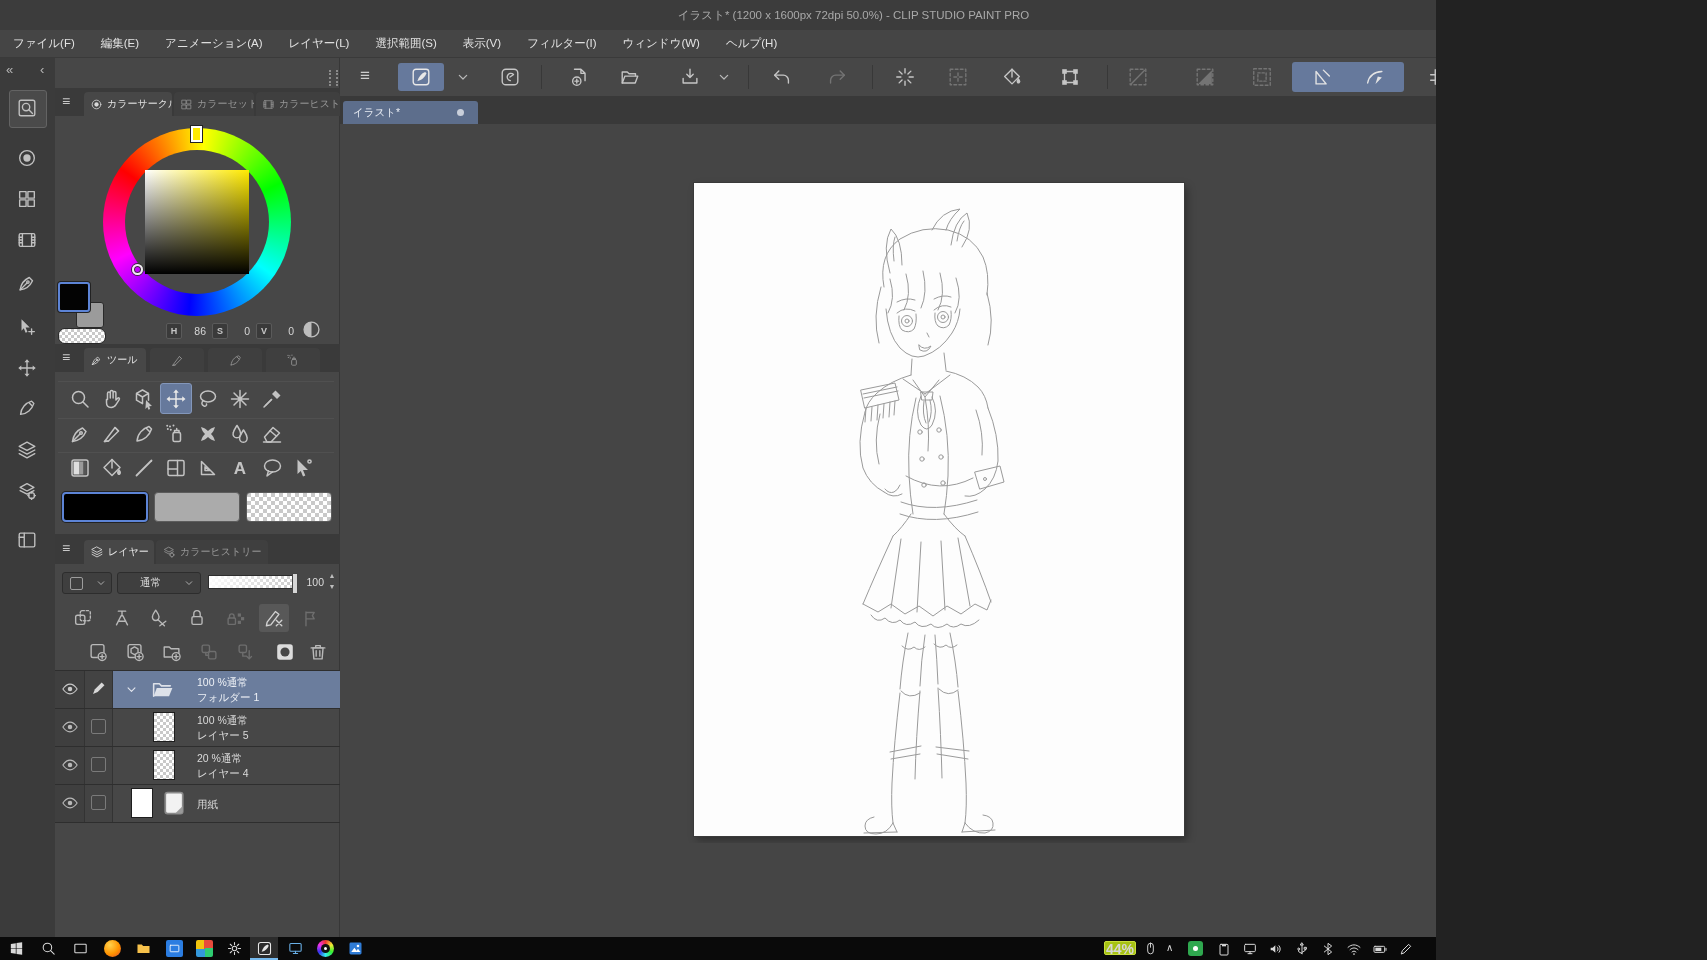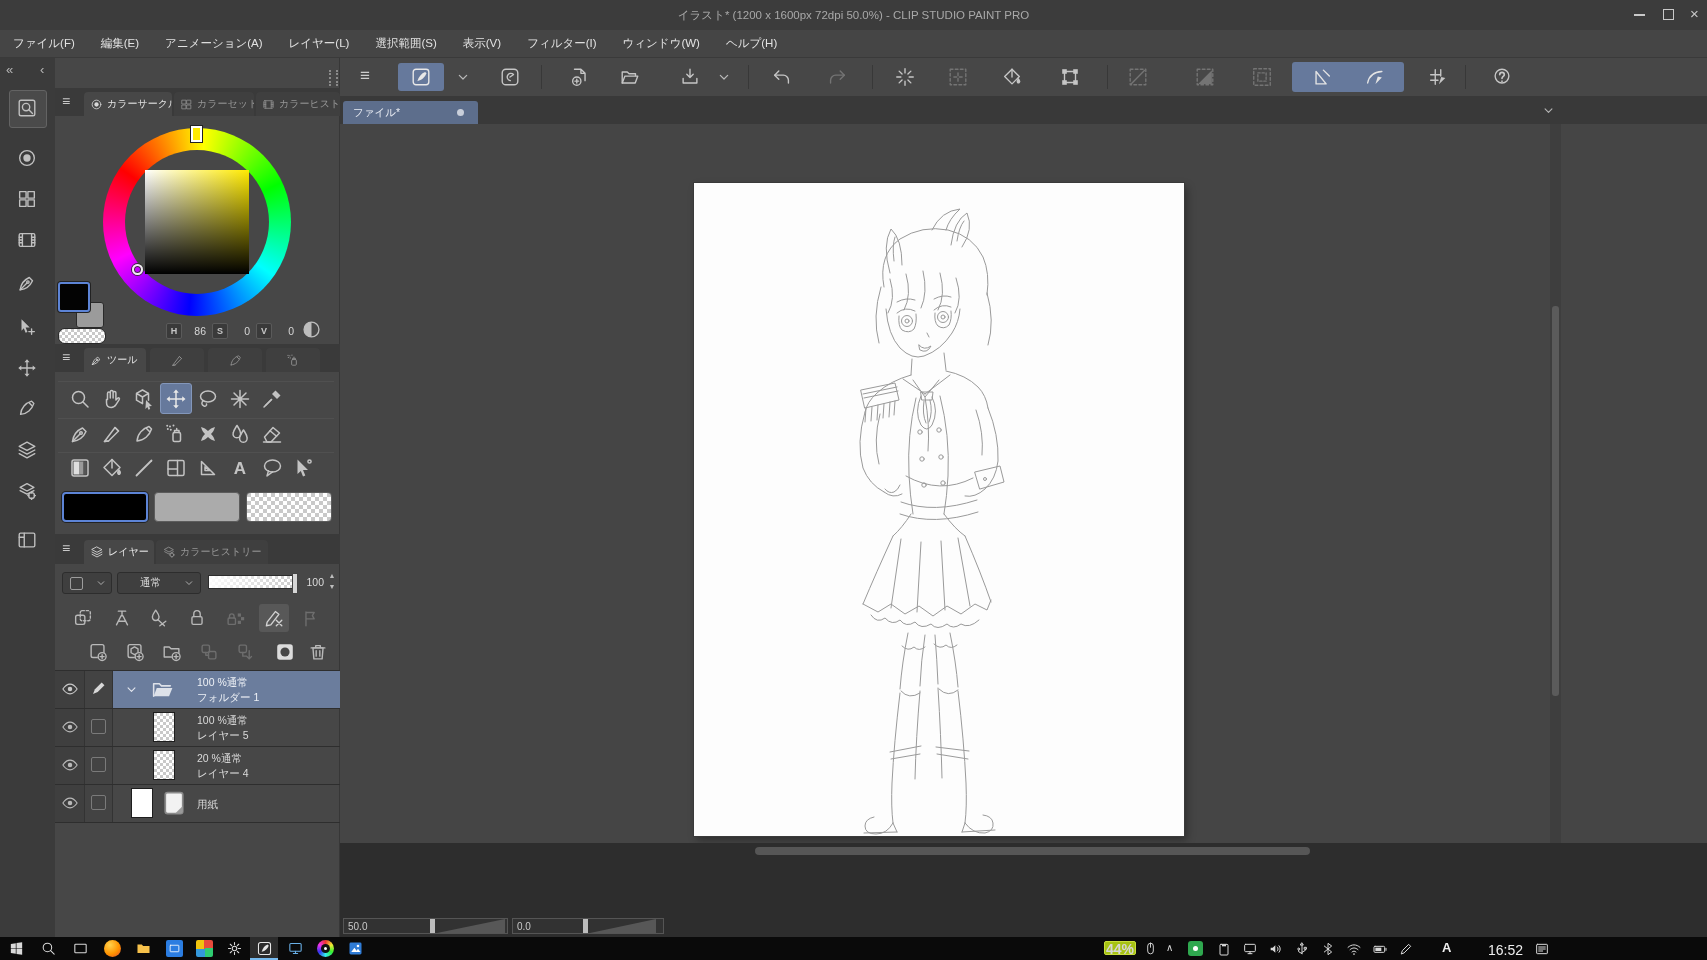--- a/index.html
+++ b/index.html
@@ -1,17 +1,17 @@
 <!DOCTYPE html>
 <html><head>
 <meta charset="utf-8">
 <style>
   html,body{margin:0;padding:0;background:#222;}
   body{font-family:"Liberation Sans","DejaVu Sans",sans-serif;}
-  #root{position:relative;width:1707px;height:960px;background:#454545;overflow:hidden;
+  #root{position:relative;width:1436px;height:960px;background:#454545;overflow:hidden;
         font-family:"Liberation Sans","DejaVu Sans",sans-serif;color:#d6d6d6;}
   .a{position:absolute;}
   .r{display:flex;align-items:center;}
   .ic svg{width:100%;height:100%;display:block;}
   .ic{line-height:0;}
   .vd{width:1px;background:#383838;}
   .panelhdr{background:#3a3a3a;}
   .tab{display:flex;align-items:center;gap:4px;border-radius:4px 4px 0 0;font-size:10px;
        padding:0 6px;height:24px;box-sizing:border-box;overflow:hidden;white-space:nowrap;}
   .tab.on{background:#474747;color:#e6e6e6;}
@@ -734,21 +734,21 @@
     <span class="a ic" style="left:1151px;top:8px;width:22px;height:22px;color:#c6c6c6;">
         <svg viewBox="0 0 24 24" fill="none" stroke="currentColor" stroke-width="1.5" stroke-linecap="round" stroke-linejoin="round">
           <circle cx="12" cy="11" r="7.5"></circle>
           <path d="M9.5 9.5c0-3.5 5-3.5 5 0 0 1.8-2.5 2-2.5 4M12 16.5v.5" stroke-width="1.8"></path>
         </svg>
       </span>
   </div>
 
   <div class="a" style="left:340px;top:96px;width:1367px;height:28px;background:#393939;">
     <div class="a r" style="left:3px;top:5px;width:135px;height:23px;background:#5d6e8c;border-radius:3px 3px 0 0;">
-      <span style="font-size:10.5px;color:#e9edf4;margin-left:10px;">ファイル*</span>
+      <span style="font-size:10.5px;color:#e9edf4;margin-left:10px;">イラスト*</span>
       <span style="width:7px;height:7px;border-radius:50%;background:#c9cfda;margin-left:auto;margin-right:14px;"></span>
     </div>
     <span class="a ic" style="left:1201px;top:7px;width:15px;height:15px;color:#b5b5b5;">
         <svg viewBox="0 0 24 24" fill="none" stroke="currentColor" stroke-width="1.5" stroke-linecap="round" stroke-linejoin="round">
           <path d="M6.5 9.5l5.5 5.5 5.5-5.5" stroke-width="1.8"></path>
         </svg>
       </span>
   </div>
 
   <div class="a" style="left:340px;top:124px;width:1367px;height:719px;background:#454545;overflow:hidden;">
@@ -849,34 +849,20 @@
           <path d="M268 649 L301 647 M271 640 L268 649"></path>
         </g>
       </svg>
     </div>
 
     <div class="a" style="left:1210px;top:0;width:11px;height:719px;background:#3e3e3e;">
       <div style="position:absolute;left:2px;top:182px;width:7px;height:390px;background:#5b5b5b;border-radius:3px;"></div>
     </div>
   </div>
 
-  <div class="a" style="left:340px;top:843px;width:1367px;height:94px;background:#2d2d2d;">
-    <div class="a" style="left:415px;top:4px;width:555px;height:8px;background:#565656;border-radius:4px;"></div>
-
-    <div class="a r" style="left:3px;top:75px;width:165px;height:16px;border:1px solid #555;box-sizing:border-box;background:#323232;">
-      <span style="font-size:10px;color:#c9c9c9;margin-left:4px;">50.0</span>
-      <div style="position:absolute;left:86px;top:0;width:5px;height:14px;background:#bdbdbd;"></div>
-      <div style="position:absolute;left:93px;top:0;width:68px;height:14px;background:#575757;clip-path:polygon(0 100%,100% 0,100% 100%);"></div>
-    </div>
-    <div class="a r" style="left:172px;top:75px;width:152px;height:16px;border:1px solid #555;box-sizing:border-box;background:#323232;">
-      <span style="font-size:10px;color:#c9c9c9;margin-left:4px;">0.0</span>
-      <div style="position:absolute;left:70px;top:0;width:5px;height:14px;background:#bdbdbd;"></div>
-      <div style="position:absolute;left:77px;top:0;width:66px;height:14px;background:#575757;clip-path:polygon(0 100%,100% 0,100% 100%);"></div>
-    </div>
-  </div>
 
   <div class="a" style="left:0;top:937px;width:1707px;height:23px;background:#0a0a0a;">
     <span class="a ic" style="left:8px;top:3px;width:17px;height:17px;color:#d9d9d9;">
         <svg viewBox="0 0 24 24" fill="none" stroke="currentColor" stroke-width="1.5" stroke-linecap="round" stroke-linejoin="round">
           <path d="M4 5.5l7-1v7H4zM12 4.3l8-1.1v8.3h-8zM4 12.5h7v7l-7-1zM12 12.5h8v8.3l-8-1.1z" fill="currentColor" stroke="none"></path>
         </svg>
       </span>
     <span class="a ic" style="left:40px;top:3px;width:17px;height:17px;color:#d9d9d9;">
         <svg viewBox="0 0 24 24" fill="none" stroke="currentColor" stroke-width="1.5" stroke-linecap="round" stroke-linejoin="round">
           <circle cx="10.5" cy="10.5" r="6"></circle>

